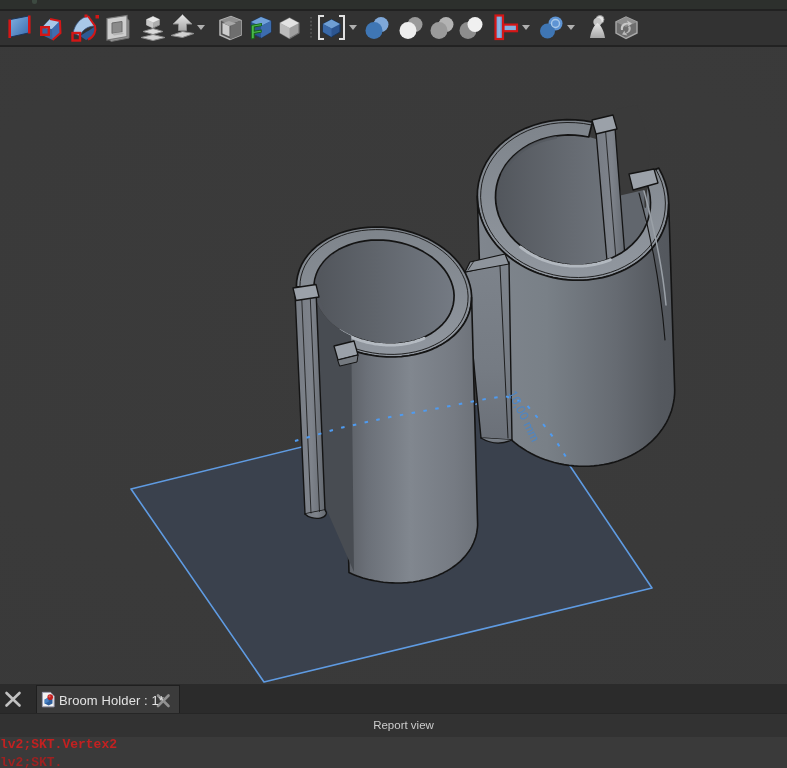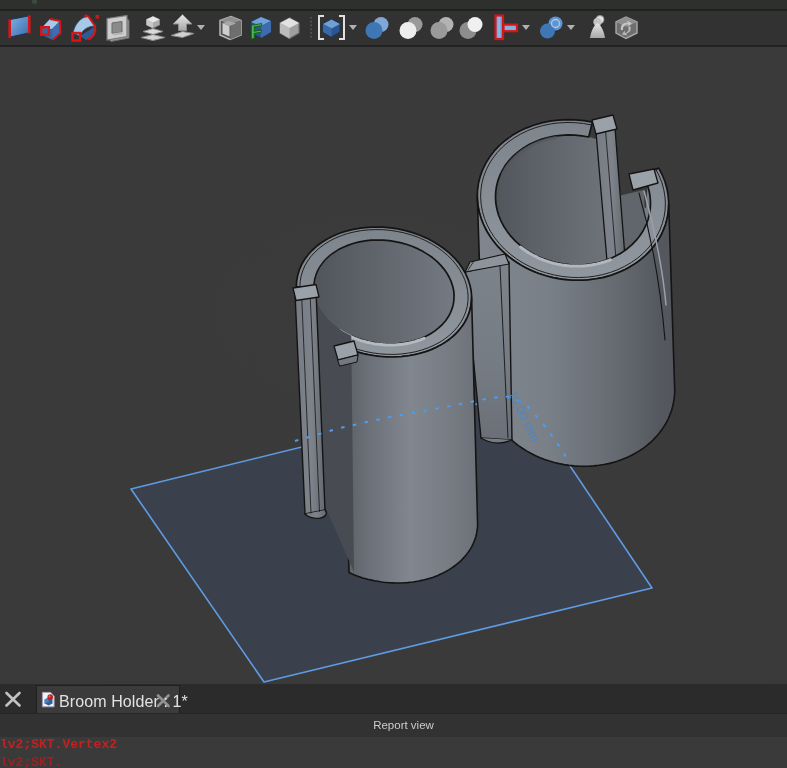--- a/index.html
+++ b/index.html
@@ -3,21 +3,21 @@
 <style>
   html,body{margin:0;padding:0;width:787px;height:768px;overflow:hidden;background:#3a3a3a;
     font-family:"Liberation Sans",sans-serif;}
   .abs{position:absolute;}
   #topstrip{left:0;top:0;width:787px;height:9px;background:#2d302d;border-bottom:2px solid #212121;}
   #toolbar{left:0;top:11px;width:787px;height:34px;background:#323232;}
   #tbline{left:0;top:45px;width:787px;height:2px;background:#222;}
   #viewport{left:0;top:47px;width:787px;height:637px;background:radial-gradient(ellipse 120% 90% at 48% 42%, #3b3b3b 0%, #393939 100%);}
   #tabbar{left:0;top:684px;width:787px;height:30px;background:#2b2b2b;}
   #tab{left:36px;top:685px;width:144px;height:29px;background:#3b3b3b;border:1px solid #1f1f1f;border-bottom:none;box-sizing:border-box;}
-  #tabtext{left:59px;top:693px;color:#e2e2e2;font-size:16px;letter-spacing:0.1px;}
+  #tabtext{left:59px;top:693px;color:#e2e2e2;font-size:13px;letter-spacing:0.1px;}
   #reporthdr{left:10px;top:714px;width:787px;height:23px;background:#323232;color:#cccccc;font-size:11.5px;text-align:center;line-height:23px;}
   #reportbody{left:0;top:737px;width:688px;height:31px;background:#3a3a3a;font-family:"Liberation Mono",monospace;font-size:13px;font-weight:bold;}
   .redline1{position:absolute;left:0px;top:0px;color:#c22121;}
   .redline2{position:absolute;left:0px;top:18px;color:#9e2121;}
 </style></head>
 <body>
 <div id="topstrip" class="abs"></div>
 <div class="abs" style="left:32px;top:0;width:5px;height:4px;background:#3d4a41;border-radius:0 0 3px 3px;"></div>
 <div id="toolbar" class="abs">
 

